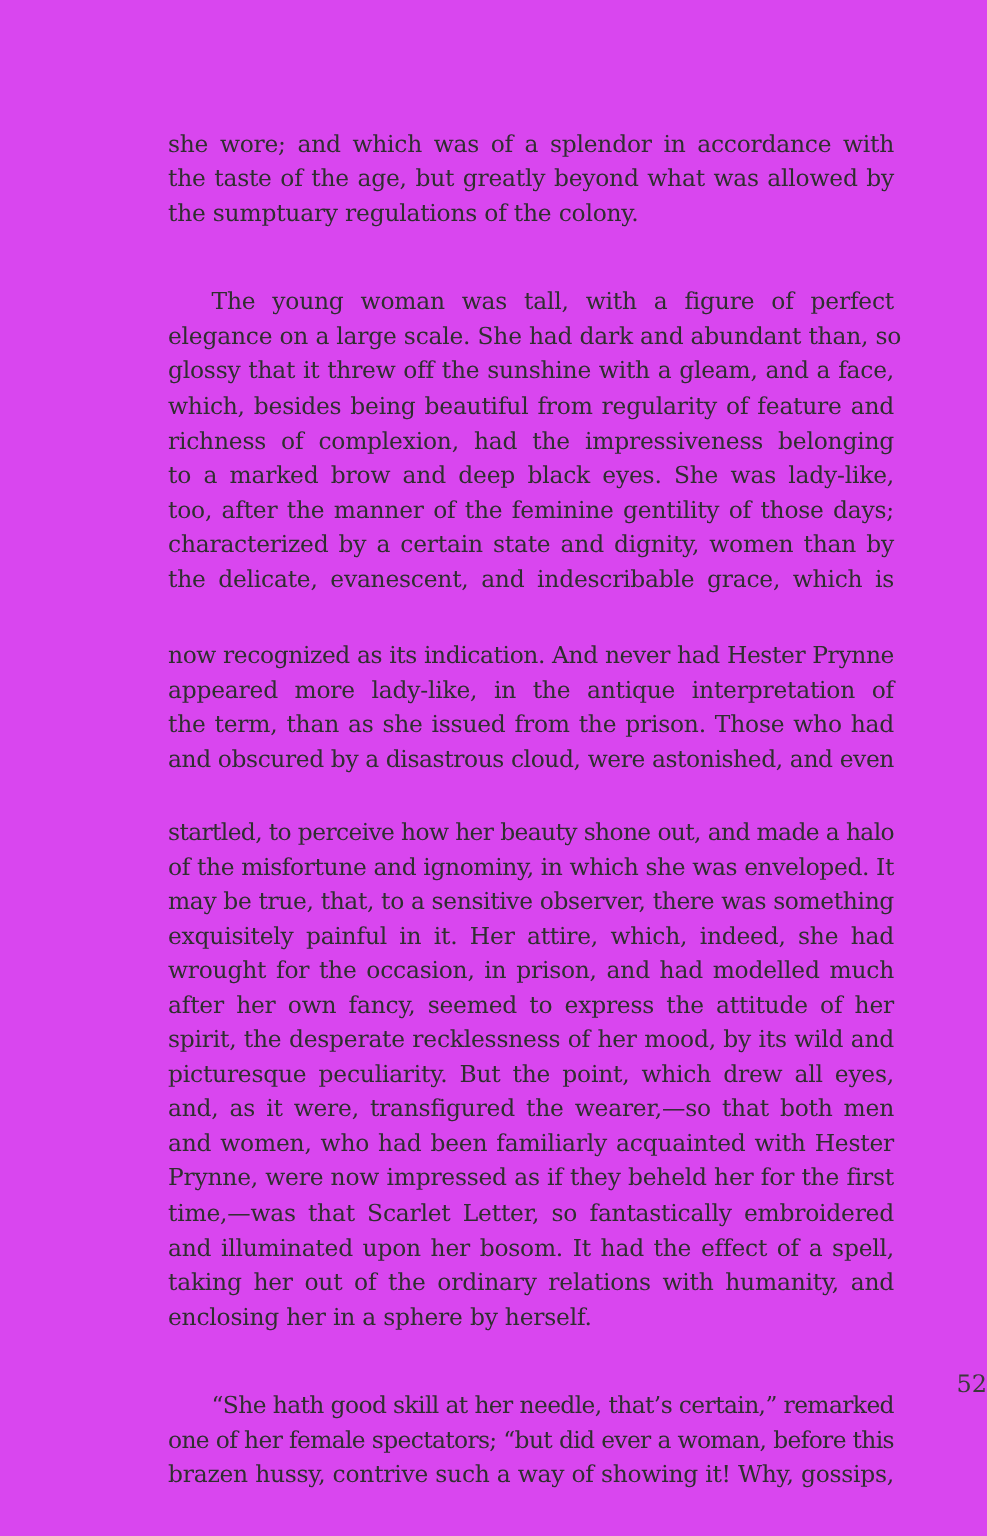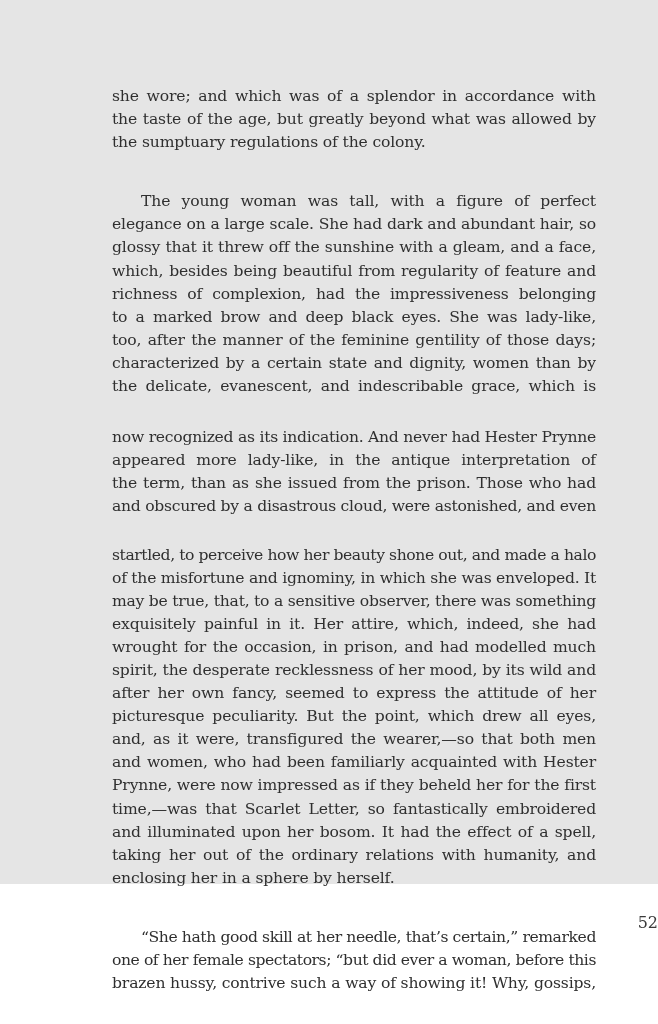--- a/index.html
+++ b/index.html
@@ -10,22 +10,22 @@
     body {
       width: 658px;
       height: 1024px;
       position: relative;
       overflow: hidden;
     }
     .page {
       position: absolute;
       left: 0; top: 0;
       width: 658px;
-      height: 884px;
-      background: #e5e5e5;
+      height: 1024px;
+      background: #d946ef;
       text-decoration: underline;
     }
     .text-block {
       position: absolute;
       left: 112px;
       top: 85px;
       width: 484px;
       font-family: "DejaVu Serif", "Liberation Serif", serif;
       font-size: 15.6px;
       line-height: 23.1px;
@@ -62,39 +62,39 @@
   </style>
 </head>
 <body>
 
 <div class="page">
   <div class="text-block" id="text-block">
       <span class="line">she wore; and which was of a splendor in accordance with</span>
       <span class="line">the taste of the age, but greatly beyond what was allowed by</span>
       <span class="line last">the sumptuary regulations of the colony.</span>
       <span class="line indent">The young woman was tall, with a figure of perfect</span>
-      <span class="line">elegance on a large scale. She had dark and abundant hair, so</span>
+      <span class="line">elegance on a large scale. She had dark and abundant than, so</span>
       <span class="line">glossy that it threw off the sunshine with a gleam, and a face,</span>
       <span class="line">which, besides being beautiful from regularity of feature and</span>
       <span class="line">richness of complexion, had the impressiveness belonging</span>
       <span class="line">to a marked brow and deep black eyes. She was lady-like,</span>
       <span class="line">too, after the manner of the feminine gentility of those days;</span>
       <span class="line">characterized by a certain state and dignity, women than by</span>
       <span class="line">the delicate, evanescent, and indescribable grace, which is</span>
       <span class="line" style="letter-spacing: -0.26373px; margin-top: 28px;">now recognized as its indication. And never had Hester Prynne</span>
       <span class="line">appeared more lady-like, in the antique interpretation of</span>
       <span class="line">the term, than as she issued from the prison. Those who had</span>
       <span class="line" style="letter-spacing: -0.269621px;">and obscured by a disastrous cloud, were astonished, and even</span>
       <span class="line" style="letter-spacing: -0.419097px; margin-top: 25px;">startled, to perceive how her beauty shone out, and made a halo</span>
       <span class="line" style="letter-spacing: -0.255595px;">of the misfortune and ignominy, in which she was enveloped. It</span>
       <span class="line" style="letter-spacing: -0.24375px;">may be true, that, to a sensitive observer, there was something</span>
       <span class="line">exquisitely painful in it. Her attire, which, indeed, she had</span>
       <span class="line">wrought for the occasion, in prison, and had modelled much</span>
+      <span class="line">after her own fancy, seemed to express the attitude of her</span>
       <span class="line">spirit, the desperate recklessness of her mood, by its wild and</span>
-      <span class="line">after her own fancy, seemed to express the attitude of her</span>
       <span class="line">picturesque peculiarity. But the point, which drew all eyes,</span>
       <span class="line">and, as it were, transfigured the wearer,—so that both men</span>
       <span class="line">and women, who had been familiarly acquainted with Hester</span>
       <span class="line">Prynne, were now impressed as if they beheld her for the first</span>
       <span class="line">time,—was that Scarlet Letter, so fantastically embroidered</span>
       <span class="line">and illuminated upon her bosom. It had the effect of a spell,</span>
       <span class="line">taking her out of the ordinary relations with humanity, and</span>
       <span class="line last">enclosing her in a sphere by herself.</span>
       <span class="line indent" style="letter-spacing: -0.408965px;">“She hath good skill at her needle, that’s certain,” remarked</span>
       <span class="line" style="letter-spacing: -0.432227px;">one of her female spectators; “but did ever a woman, before this</span>

